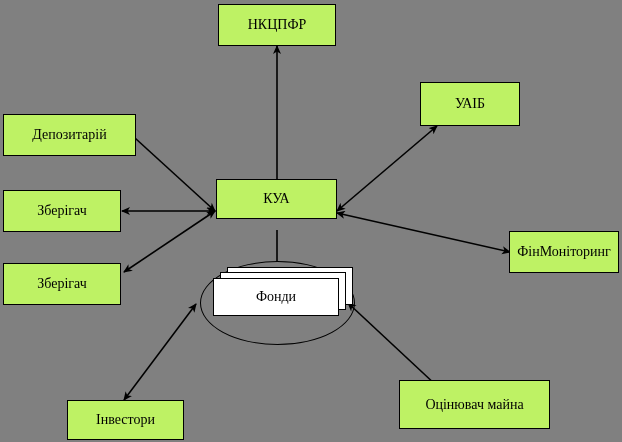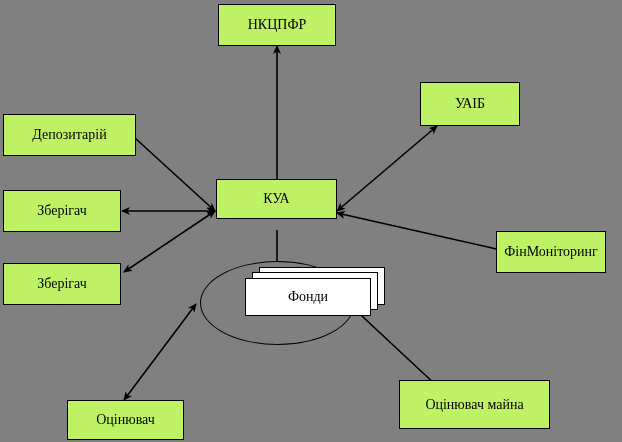--- a/index.html
+++ b/index.html
@@ -43,21 +43,20 @@
     position: absolute;
     border: 1px solid #000000;
     border-radius: 50%;
     background: transparent;
     box-sizing: border-box;
     z-index: 2;
   }
   .stack {
     position: absolute;
     z-index: 4;
-    margin-left: 32px;
   }
   .stack .sheet {
     position: absolute;
     background: #ffffff;
     border: 1px solid #000000;
     box-sizing: border-box;
   }
   .stack .sheet.back2 { left: 14px; top: 0px;  width: 126px; height: 38px; }
   .stack .sheet.back1 { left: 7px;  top: 5px;  width: 126px; height: 38px; }
   .stack .sheet.front {
@@ -119,26 +118,26 @@
   </div>
 
   <div class="node" style="left:3px; top:263px; width:118px; height:42px;">
     <span>Зберігач</span>
   </div>
 
   <div class="node" style="left:216px; top:179px; width:121px; height:40px;">
     <span>КУА</span>
   </div>
 
-  <div class="node" style="left:496px; top:231px; width:110px; height:42px;">
+  <div class="node" style="left:509px; top:231px; width:110px; height:42px;">
     <span>ФінМоніторинг</span>
   </div>
 
   <div class="node" style="left:67px; top:400px; width:117px; height:40px;">
-    <span>Оцінювач</span>
+    <span>Інвестори</span>
   </div>
 
   <div class="node" style="left:399px; top:380px; width:151px; height:49px;">
     <span>Оцінювач майна</span>
   </div>
 
   <div class="stack" style="left:213px; top:267px; width:142px; height:52px;">
     <div class="sheet back2"></div>
     <div class="sheet back1"></div>
     <div class="sheet front">

